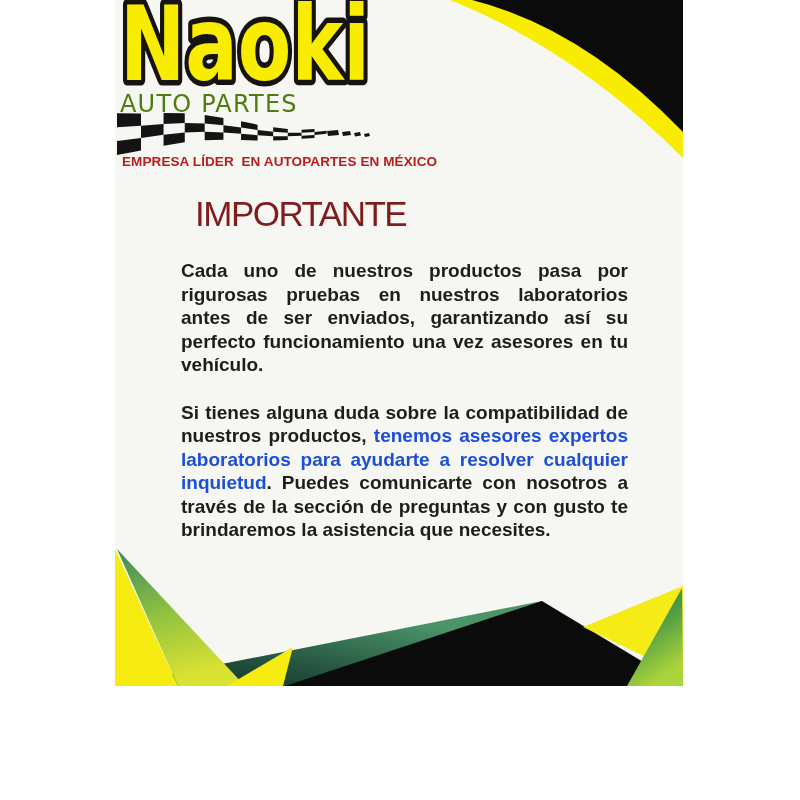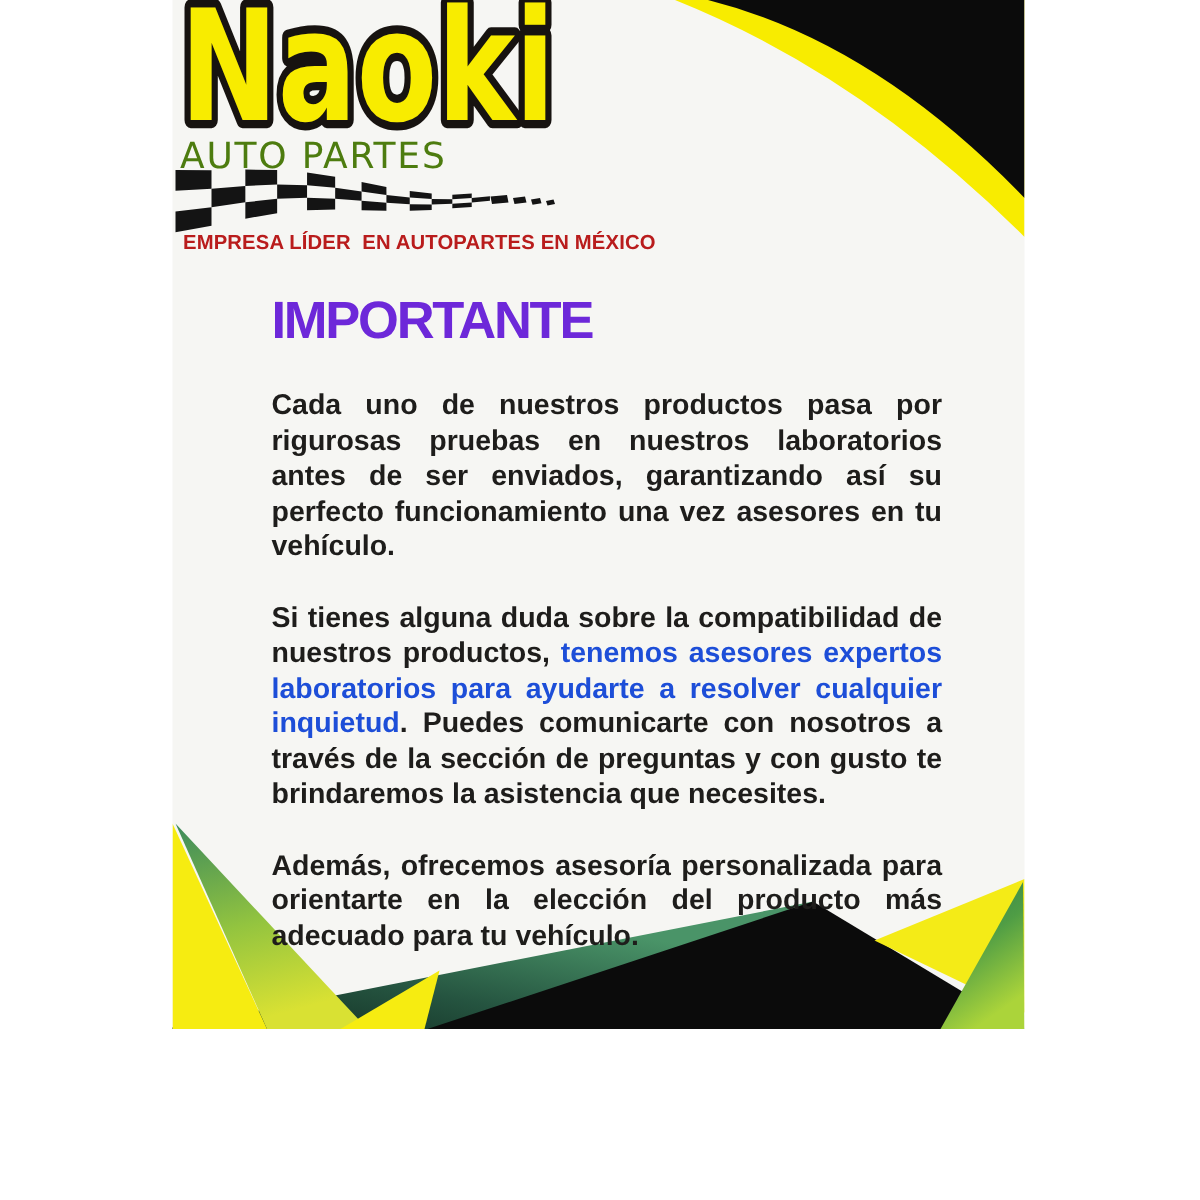--- a/index.html
+++ b/index.html
@@ -13,22 +13,22 @@
 
   
   .logo-svg{position:absolute;left:3px;top:0;width:270px;height:96px;}
   .brand-sub{position:absolute;left:5px;top:90px;font-family:"DejaVu Sans",sans-serif;
              font-size:24px;font-weight:400;letter-spacing:1.2px;color:#4d7c0f;white-space:pre;}
   .flag-svg{position:absolute;left:0;top:102px;width:262px;height:62px;}
   .brand-tagline{position:absolute;left:7px;top:154px;font-size:13.5px;font-weight:bold;
                  color:#b91c1c;letter-spacing:0.1px;white-space:pre;}
 
   
-  .page-title{position:absolute;left:66px;top:196px;margin:0;font-size:35px;line-height:1;
-              font-weight:bold;letter-spacing:-1.5px;color:#6d28d9;}
+  .page-title{position:absolute;left:80px;top:196px;margin:0;font-size:35px;line-height:1;
+              font-weight:normal;letter-spacing:-1.5px;color:#7f1d1d;}
 
   
   .body-col{position:absolute;left:66px;top:259px;width:447px;color:#1e1d1b;
             font-size:19px;font-weight:bold;line-height:23.5px;}
   .para{margin:0 0 24px 0;}
   .para:last-child{margin-bottom:0;}
   .bline{text-align:justify;text-align-last:justify;}
   .bline.last{text-align-last:left;}
   .red{color:#1d4ed8;}
 </style>
@@ -111,21 +111,16 @@
           <div class="bline last"><span>vehículo.</span></div>
         </div>
         <div class="para">
           <div class="bline"><span>Si tienes alguna duda sobre la compatibilidad de</span></div>
           <div class="bline"><span>nuestros productos, </span><span class="red">tenemos asesores expertos</span></div>
           <div class="bline"><span class="red">laboratorios para ayudarte a resolver cualquier</span></div>
           <div class="bline"><span class="red">inquietud</span><span>. Puedes comunicarte con nosotros a</span></div>
           <div class="bline"><span>través de la sección de preguntas y con gusto te</span></div>
           <div class="bline last"><span>brindaremos la asistencia que necesites.</span></div>
         </div>
-        <div class="para">
-          <div class="bline"><span>Además, ofrecemos asesoría personalizada para</span></div>
-          <div class="bline"><span>orientarte en la elección del producto más</span></div>
-          <div class="bline last"><span>adecuado para tu vehículo.</span></div>
-        </div>
       </div>
 
   </div>
 </div>
 
 </body></html>

